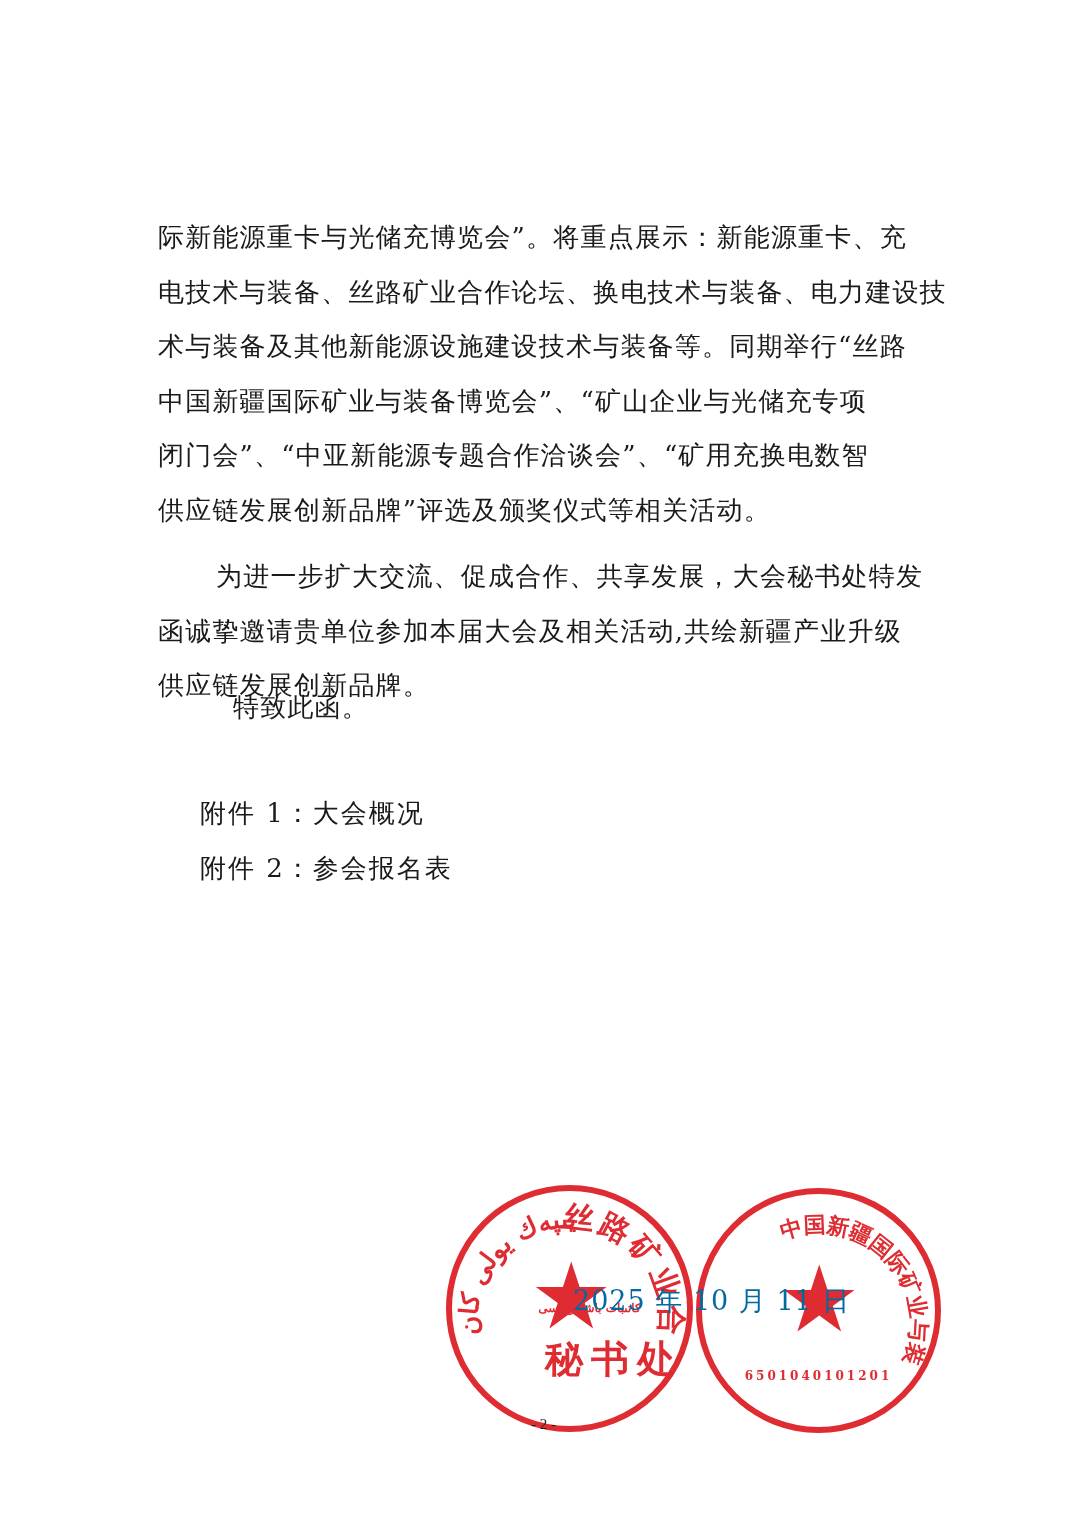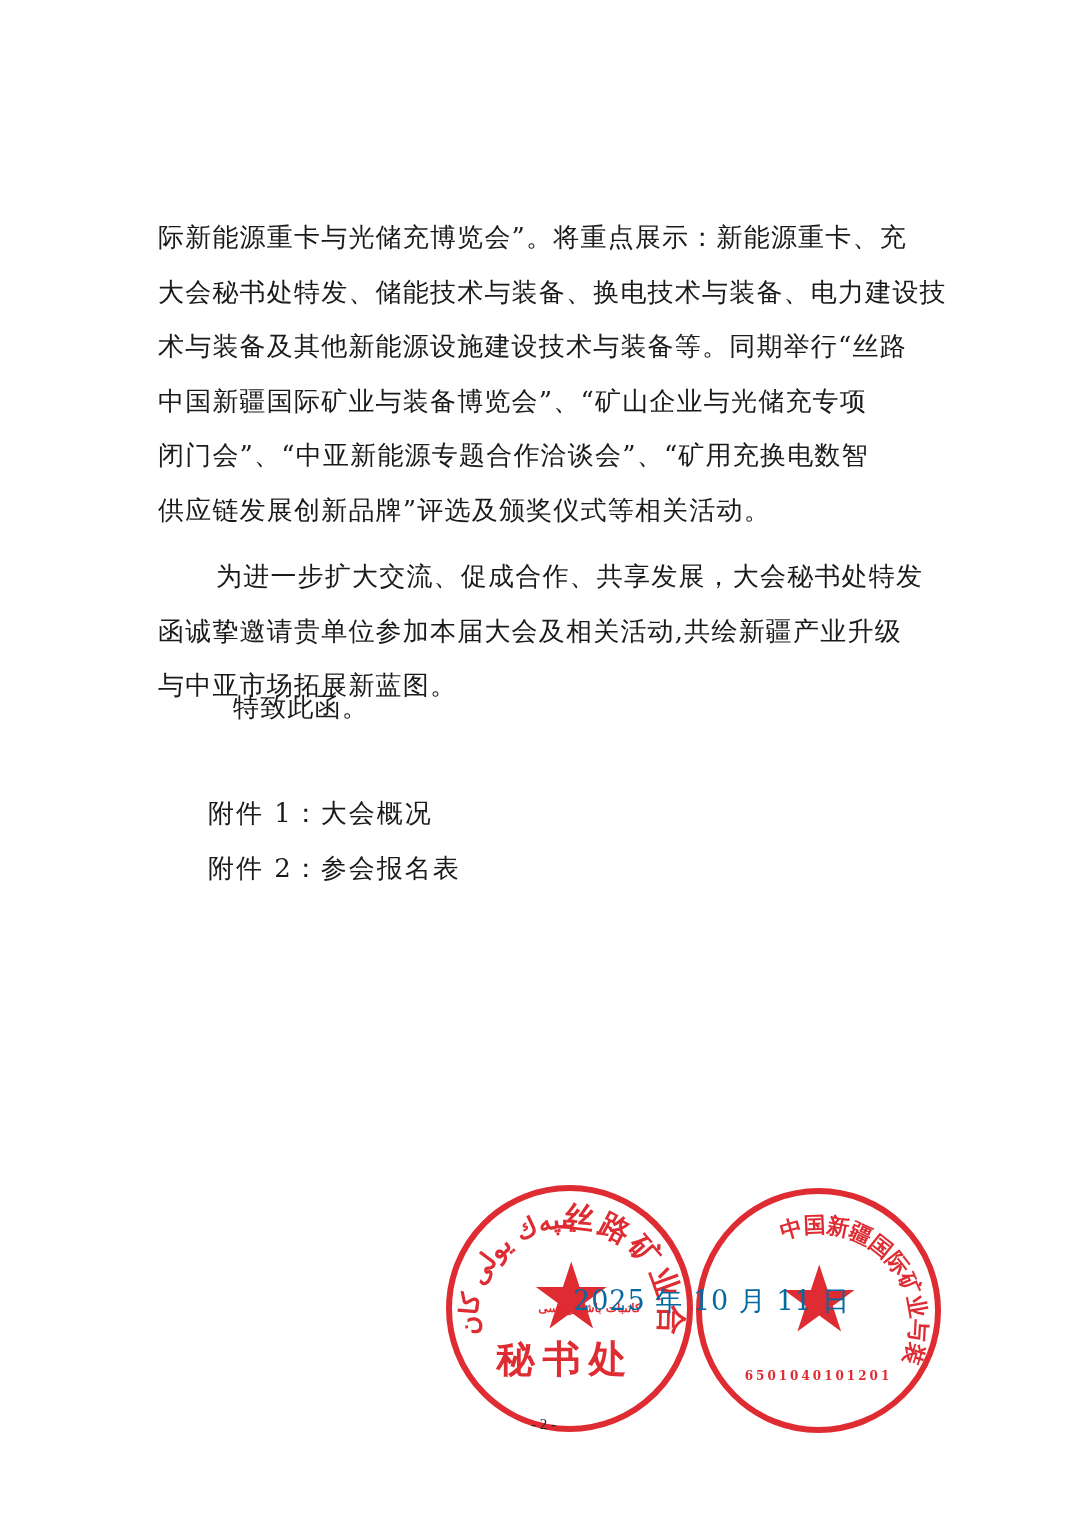--- a/index.html
+++ b/index.html
@@ -5,55 +5,55 @@
   html, body { margin: 0; padding: 0; background: #ffffff; }
   body { width: 1080px; height: 1528px; position: relative; overflow: hidden;
          font-family: "DejaVu Serif", "Liberation Serif", serif; color: #1a1a1a; }
   .page { position: absolute; left: 0; top: 0; width: 1080px; height: 1528px; }
   .body-text { position: absolute; left: 146px; top: 198px; width: 800px; }
   .para { font-size: 26px; line-height: 54.5px; letter-spacing: 1.2px; margin: 12px;
           text-align: justify; text-align-last: left; }
   .para .ln { display: block; white-space: nowrap; }
   .indent { padding-left: 58px; }
   .closing { position: absolute; left: 204px; top: 690px; font-size: 26px; letter-spacing: 1.2px; margin-left: 29px; }
-  .att { position: absolute; left: 208px; font-size: 26px; letter-spacing: 2px; }
+  .att { position: absolute; left: 200px; font-size: 26px; letter-spacing: 2px; }
   .att1 { top: 796px; }
   .att2 { top: 851px; }
   .stamp { position: absolute; border-radius: 50%; border: 6px solid #de2c32; box-sizing: border-box; }
   .stamp1 { left: 446px; top: 1185px; width: 247px; height: 247px; }
   .stamp2 { left: 696px; top: 1188px; width: 245px; height: 245px; }
   .stamp svg { position: absolute; left: 0; top: 0; width: 100%; height: 100%; overflow: visible; }
   .star { position: absolute; color: #de2c32; font-size: 92px; line-height: 1; }
   .stamp1 .star { left: 78px; top: 60px; }
   .stamp2 .star { left: 76px; top: 60px; }
   .stamp-bottom { position: absolute; left: 0; width: 100%; text-align: center; color: #de2c32; }
   .s1-uyg { top: 110px; font-size: 12px; font-weight: bold; left: 20px; }
-  .s1-dept { top: 143px; font-size: 38px; letter-spacing: 8px; font-weight: bold; left: -4px; }
+  .s1-dept { top: 143px; font-size: 38px; letter-spacing: 8px; font-weight: bold; left: -4px; text-align: right; }
   .s2-code { top: 175px; font-size: 12px; letter-spacing: 3px; font-weight: bold; text-align: center; }
   .date { position: absolute; left: 573px; top: 1283px; font-size: 27px; letter-spacing: 1px; color: #0369a1; }
   .pageno { position: absolute; left: 531px; top: 1416px; font-size: 15px; color: #222; font-family: "Liberation Serif", serif; }
 </style>
 </head>
 <body>
 
 <div class="page">
 
   <div class="body-text">
     <p class="para">
       <span class="ln">际新能源重卡与光储充博览会”。将重点展示：新能源重卡、充</span>
-      <span class="ln">大会秘书处特发、储能技术与装备、换电技术与装备、电力建设技</span>
+      <span class="ln">电技术与装备、丝路矿业合作论坛、换电技术与装备、电力建设技</span>
       <span class="ln">术与装备及其他新能源设施建设技术与装备等。同期举行“丝路</span>
       <span class="ln">中国新疆国际矿业与装备博览会”、“矿山企业与光储充专项</span>
       <span class="ln">闭门会”、“中亚新能源专题合作洽谈会”、“矿用充换电数智</span>
       <span class="ln">供应链发展创新品牌”评选及颁奖仪式等相关活动。</span>
     </p>
     <p class="para">
       <span class="ln indent">为进一步扩大交流、促成合作、共享发展，大会秘书处特发</span>
       <span class="ln">函诚挚邀请贵单位参加本届大会及相关活动,共绘新疆产业升级</span>
-      <span class="ln">与中亚市场拓展新蓝图。</span>
+      <span class="ln">供应链发展创新品牌。</span>
     </p>
   </div>
 
   <div class="closing">特致此函。</div>
 
   <div class="att att1">附件 1：大会概况</div>
   <div class="att att2">附件 2：参会报名表</div>
 
   <div class="stamp stamp1">
     <svg viewBox="0 0 235 235">

